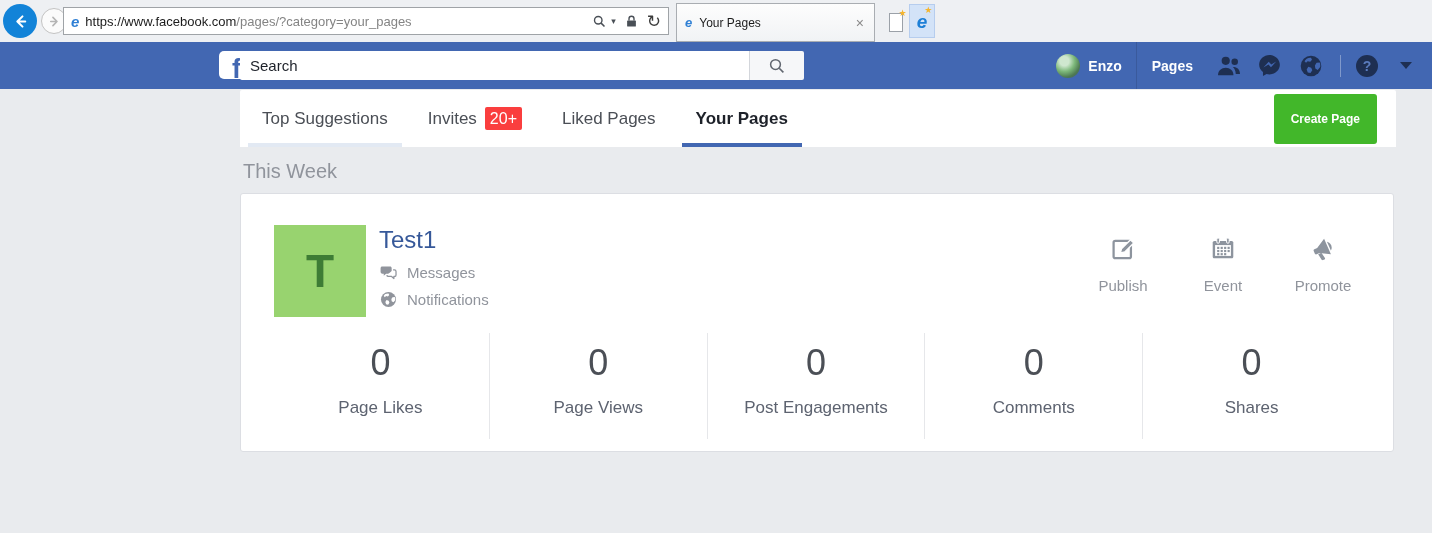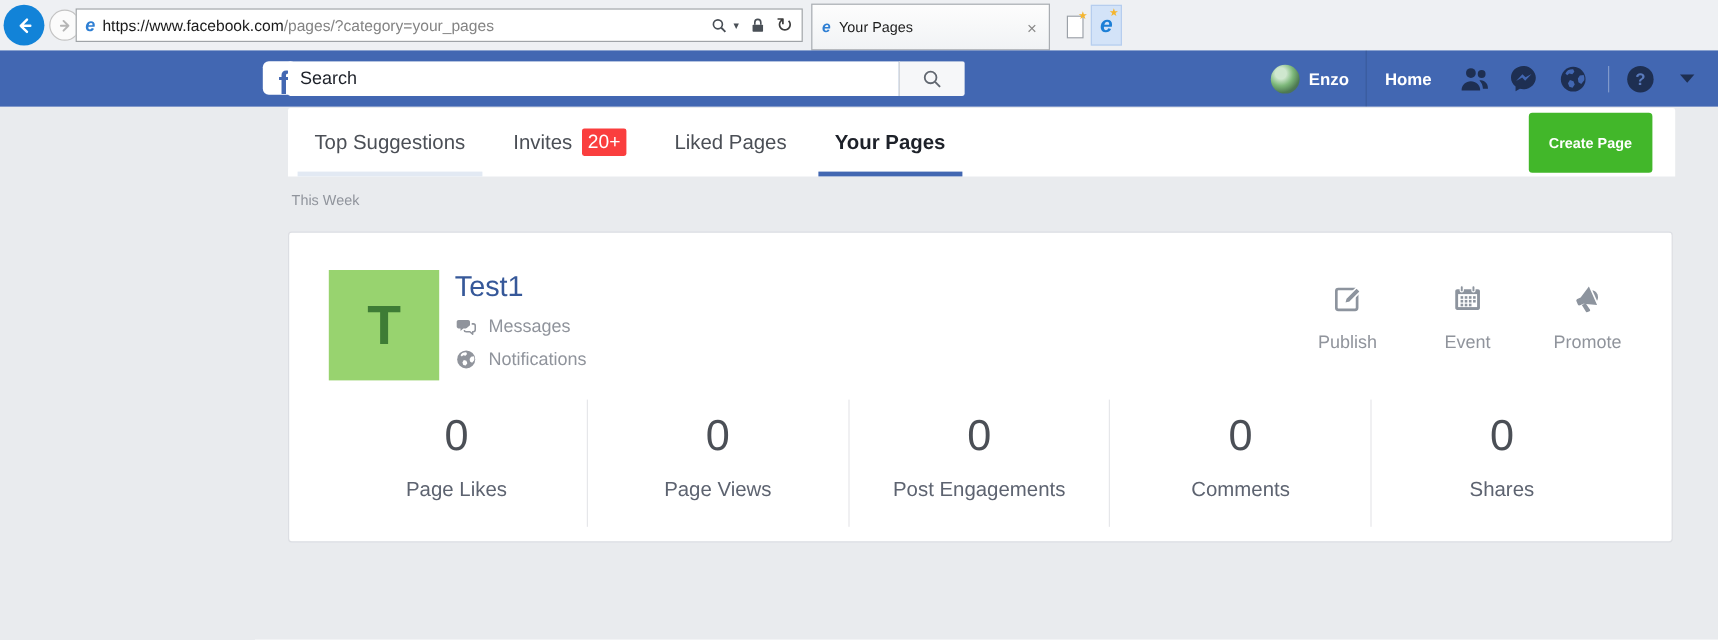--- a/index.html
+++ b/index.html
@@ -63,21 +63,21 @@
   
   .content{position:relative;height:444px;background:var(--page-bg);}
   .tabs-bar{position:absolute;left:240px;top:1px;width:1156px;height:57px;background:#fff;display:flex;align-items:stretch;padding-left:2px;border-radius:2px 2px 0 0;}
   .ptab{position:relative;display:flex;align-items:center;gap:8px;padding:0 20px;font-size:17px;color:#4b4f56;cursor:pointer;text-align:center;}
   .ptab.active{font-weight:bold;color:#1d2129;}
   .underline{position:absolute;bottom:0;left:6px;right:6px;height:4px;}
   .underline.pale{background:var(--pale-underline);}
   .underline.blue{background:var(--navbar-blue);}
   .badge{background:var(--badge-red);color:#fff;font-size:16px;font-weight:normal;padding:2px 5px;border-radius:2px;line-height:1.2;}
   .create-btn{margin-left:auto;margin-right:19px;align-self:center;background:var(--accent-green);color:#fff;border:none;border-radius:3px;font-weight:bold;font-size:12px;font-family:inherit;padding:18px 17px;cursor:pointer;}
-  .this-week{position:absolute;left:243px;top:71px;font-size:12px;color:var(--muted-gray);}
+  .this-week{position:absolute;left:243px;top:71px;font-size:20px;color:var(--muted-gray);}
   .card{position:absolute;left:240px;top:104px;width:1154px;height:259px;background:#fff;border:1px solid #dcdee3;border-radius:3px;}
   .card-header{position:absolute;left:33px;top:31px;right:20px;height:92px;display:flex;}
   .page-avatar{width:92px;height:92px;background:var(--avatar-green);display:flex;align-items:center;justify-content:center;cursor:pointer;flex:none;}
   .page-avatar span{font-size:46px;font-weight:bold;color:var(--avatar-letter-green);}
   .page-info{margin-left:13px;padding-top:1px;}
   .page-name{font-size:24px;color:var(--link-blue);cursor:pointer;margin-bottom:9px;line-height:1.15;}
   .info-row{display:flex;align-items:center;gap:9px;color:var(--muted-gray);font-size:15px;margin-bottom:8px;cursor:pointer;}
   .info-row svg{flex:none;}
   .page-actions{margin-left:auto;display:flex;margin-top:10px;}
   .action{width:100px;text-align:center;cursor:pointer;}
@@ -144,21 +144,21 @@
       <svg width="18" height="18" viewBox="0 0 24 24">
           <circle cx="10" cy="10" r="6.5" fill="none" stroke="currentColor" stroke-width="2"></circle>
           <path d="M15 15l5.5 5.5" stroke="currentColor" stroke-width="2.2"></path>
         </svg>
     </div>
   </div>
   <div class="nav-right">
     <div class="nav-avatar"></div>
     <span class="nav-user">Enzo</span>
     <span class="nav-sep-dark"></span>
-    <span class="nav-home">Home</span>
+    <span class="nav-home">Pages</span>
     <div class="nav-icon-btn">
       <svg width="28" height="28" viewBox="0 0 24 24" fill="currentColor">
         <circle cx="9.2" cy="7.6" r="3.5"></circle>
         <path d="M2.6 19.6c0-3.7 3-6.2 6.6-6.2s6.6 2.5 6.6 6.2v.4H2.6z"></path>
         <circle cx="16.9" cy="8.3" r="2.8"></circle>
         <path d="M16.3 12.8c3 .3 5.1 2.4 5.1 5.6v.4h-3.6c-.1-2.4-1-4.5-2.5-5.9.3-.1.6-.1 1-.1z"></path>
       </svg>
     </div>
     <div class="nav-icon-btn">
       <svg width="27" height="27" viewBox="0 0 24 24">

